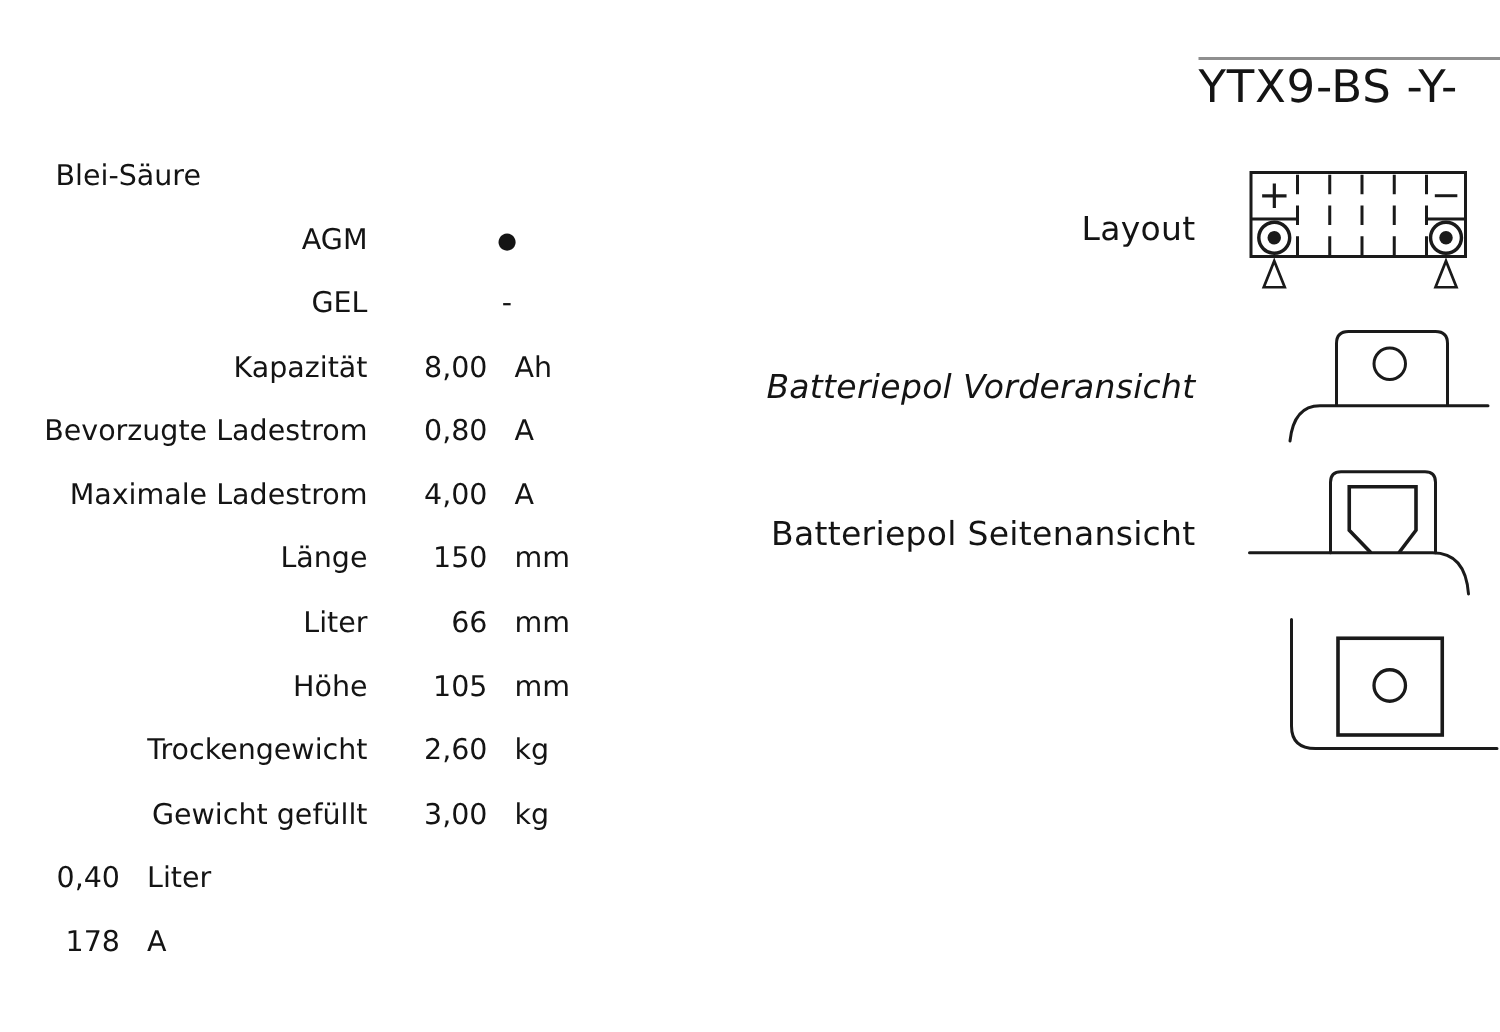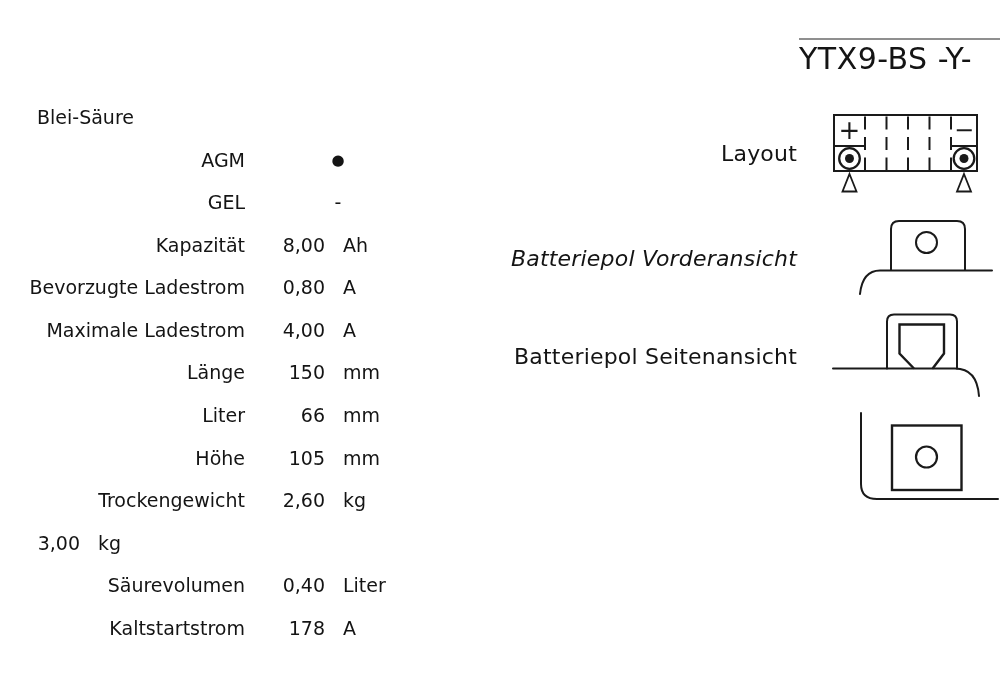--- a/index.html
+++ b/index.html
@@ -115,36 +115,35 @@
 
     <div class="row num">
       <div class="cell label">Trockengewicht</div>
       <div class="valunit">
         <span class="val">2,60</span>
         <span class="unit">kg</span>
       </div>
     </div>
 
     <div class="row num">
+      <div class="cell label">Gewicht gefüllt</div>
       <div class="valunit">
         <span class="val">3,00</span>
         <span class="unit">kg</span>
       </div>
     </div>
 
     <div class="row num">
-      <div class="cell label">Säurevolumen</div>
       <div class="valunit">
         <span class="val">0,40</span>
         <span class="unit">Liter</span>
       </div>
     </div>
 
     <div class="row num">
-      <div class="cell label">Kaltstartstrom</div>
       <div class="valunit">
         <span class="val">178</span>
         <span class="unit">A</span>
       </div>
     </div>
   </div>
 
   <div class="dg-label" id="lbl-layout">Layout</div>
   <div class="dg-label" id="lbl-front">Batteriepol Vorderansicht</div>
   <div class="dg-label" id="lbl-side">Batteriepol Seitenansicht</div>

